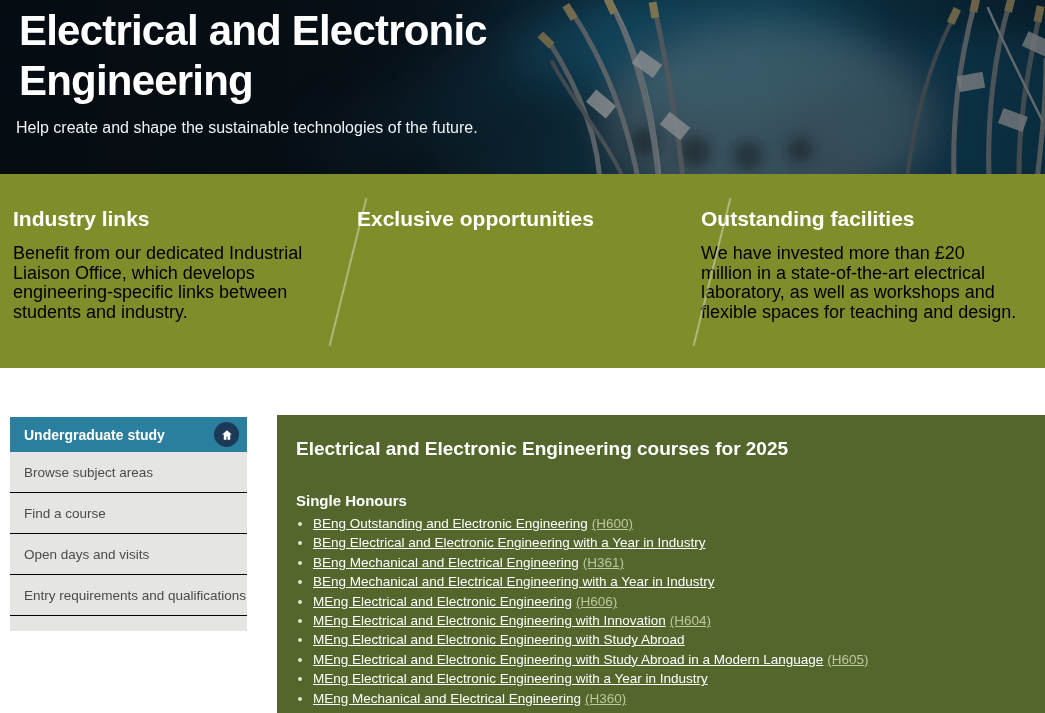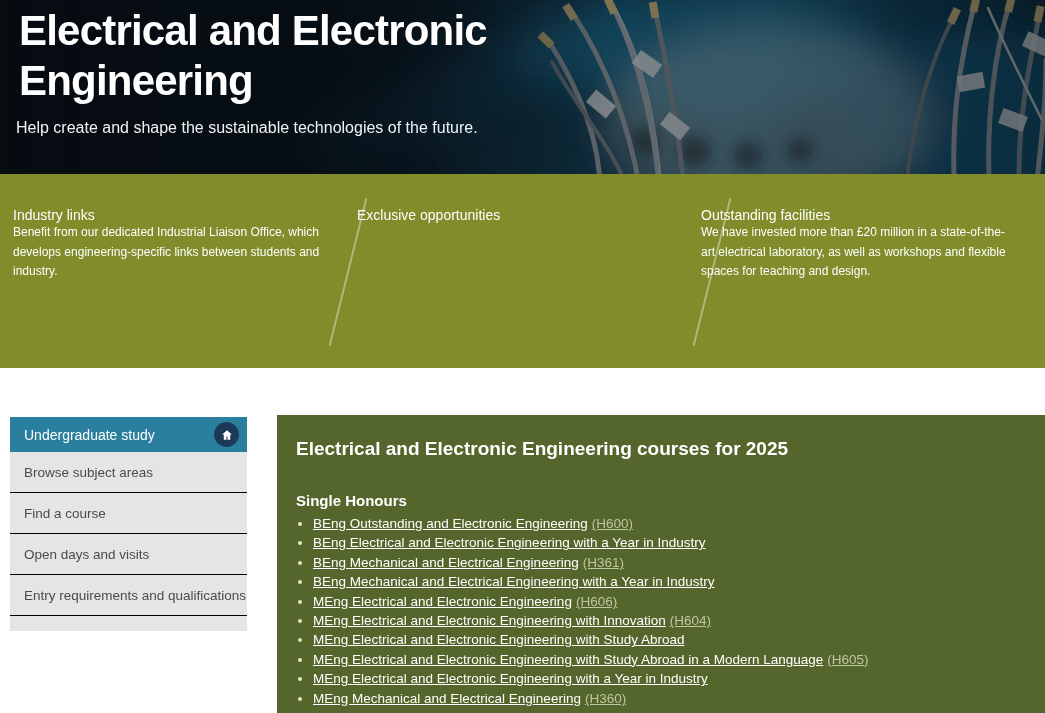--- a/index.html
+++ b/index.html
@@ -12,37 +12,37 @@
   .hero-art { position:absolute; inset:0; }
   .hero-text { position:absolute; inset:0; padding:6px 0 0 16px; color:#fff; }
   .hero-text h1 { font-size:42px; line-height:1.18; font-weight:700; letter-spacing:-0.8px;
                   max-width:600px; margin-left:3px; }
   .hero-text p { margin-top:14px; font-size:16px; color:#eef3f6; }
 
   
   .features { position:relative; width:1045px; height:194px; background:#808d2a;
               color:#fff; display:flex; padding:33px 0 0 13px; }
   .feat-col { width:363px; padding-right:28px; }
-  .feat-col h2 { font-size:14px; font-weight:400; margin-bottom:0; }
-  .feat-col p { font-size:12px; line-height:19.5px; color:#ffffff; }
+  .feat-col h2 { font-size:21px; font-weight:700; margin-bottom:13px; }
+  .feat-col p { font-size:18px; line-height:19.5px; color:#000000; }
   .feat-divider { position:absolute; top:22px; width:1.5px; height:152px;
                   background:rgba(255,255,255,0.38); transform:rotate(14deg); }
   .feat-divider.d1 { left:347px; }
   .feat-divider.d2 { left:711px; }
 
   .gap { width:1045px; height:47px; background:#fff; }
 
   
   .lower { position:relative; width:1045px; height:298px; background:#fff; }
 
   
   .sidebar { position:absolute; left:10px; top:2px; width:237px; }
   .side-header { height:35px; background:#2b7f9e; color:#fff; display:flex;
                  align-items:center; padding:0 8px 0 14px; }
-  .side-header .lbl { font-size:14px; font-weight:400; flex:1; }
+  .side-header .lbl { font-size:14px; font-weight:700; flex:1; }
   .home-badge { width:25px; height:25px; border-radius:50%; background:#1c3a57;
                 display:flex; align-items:center; justify-content:center; flex:0 0 25px; }
   .home-badge svg { width:14px; height:14px; fill:#fff; }
   .side-item { height:41px; background:#e5e5e3; border-bottom:1px solid #000000;
                display:flex; align-items:center; padding-left:14px;
                font-size:13.5px; color:#4b4b4b; cursor:pointer; }
   .side-item.partial { height:15px; border-bottom:none; }
 
   
   .panel { position:absolute; left:277px; top:0; width:768px; height:298px;

